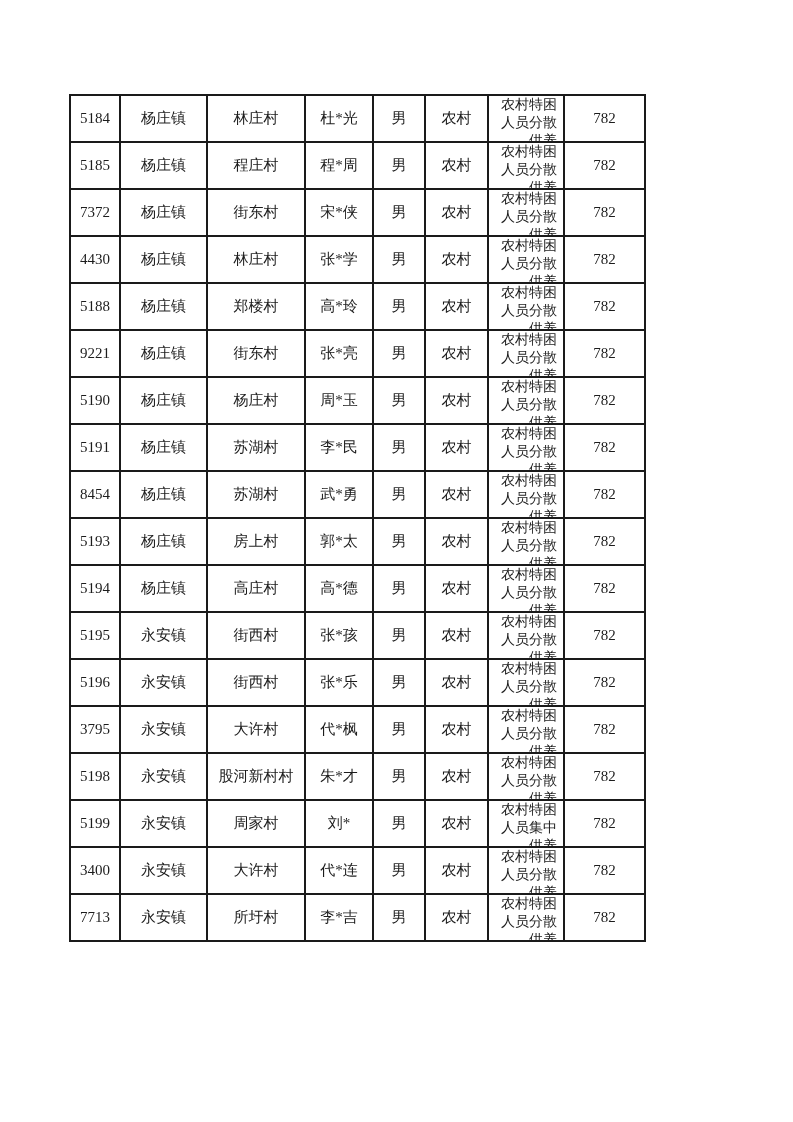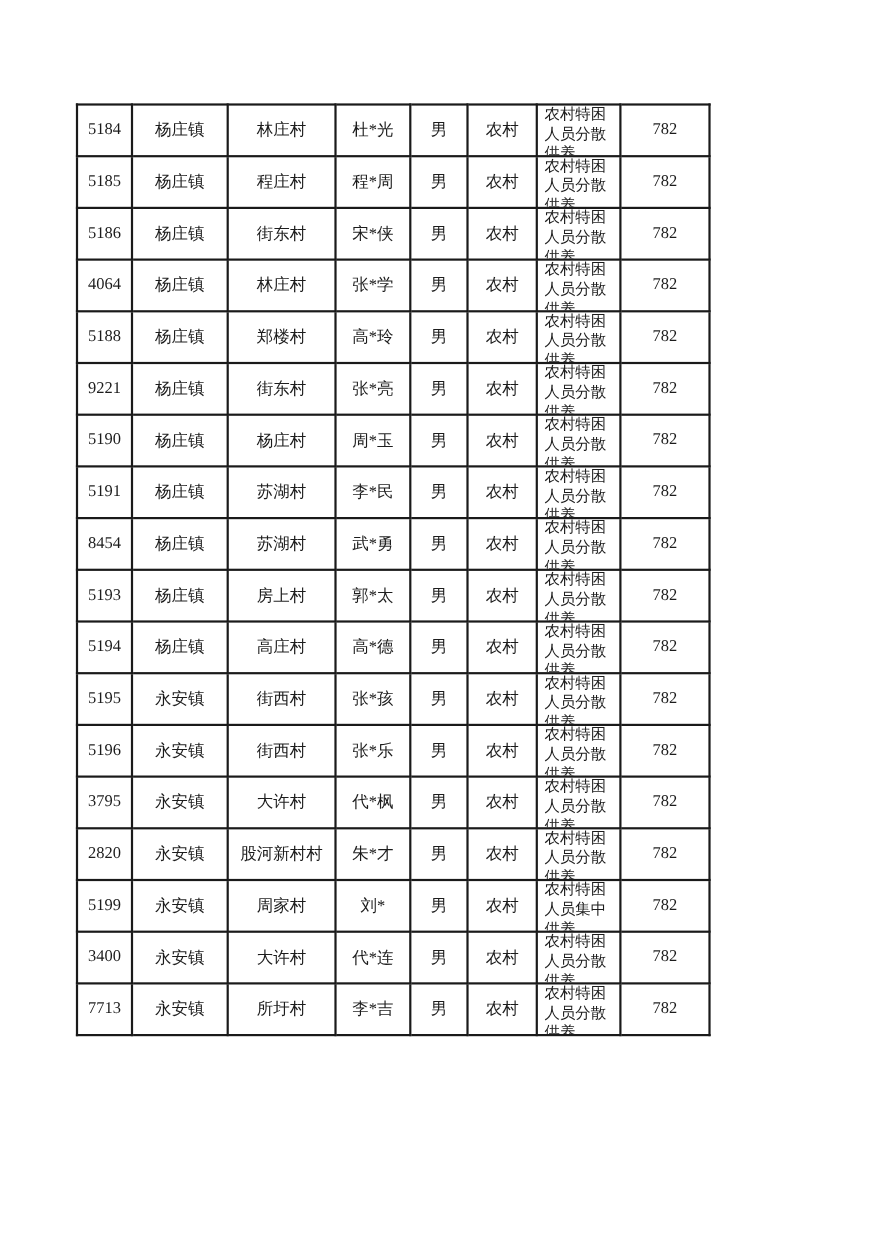--- a/index.html
+++ b/index.html
@@ -45,21 +45,21 @@
     vertical-align: top;
     white-space: normal;
   }
   .support-wrap {
     width: 62px;
     height: 45px;
     margin: 0 auto;
     overflow: hidden;
     font-size: 14px;
     line-height: 18px;
-    text-align: left;
+    text-align: right;
     word-break: break-all;
   }
 </style>
 </head>
 <body>
 
 <div class="page">
   <table class="records">
     <colgroup>
       <col style="width:50px">
@@ -90,33 +90,33 @@
           <td>程庄村</td>
           <td>程*周</td>
           <td>男</td>
           <td>农村</td>
           <td class="support-cell">
             <div class="support-wrap">农村特困人员分散供养</div>
           </td>
           <td>782</td>
         </tr>
         <tr>
-          <td>5186</td>
+          <td>7372</td>
           <td>杨庄镇</td>
           <td>街东村</td>
           <td>宋*侠</td>
           <td>男</td>
           <td>农村</td>
           <td class="support-cell">
             <div class="support-wrap">农村特困人员分散供养</div>
           </td>
           <td>782</td>
         </tr>
         <tr>
-          <td>4064</td>
+          <td>4430</td>
           <td>杨庄镇</td>
           <td>林庄村</td>
           <td>张*学</td>
           <td>男</td>
           <td>农村</td>
           <td class="support-cell">
             <div class="support-wrap">农村特困人员分散供养</div>
           </td>
           <td>782</td>
         </tr>
@@ -234,21 +234,21 @@
           <td>大许村</td>
           <td>代*枫</td>
           <td>男</td>
           <td>农村</td>
           <td class="support-cell">
             <div class="support-wrap">农村特困人员分散供养</div>
           </td>
           <td>782</td>
         </tr>
         <tr>
-          <td>2820</td>
+          <td>5198</td>
           <td>永安镇</td>
           <td>股河新村村</td>
           <td>朱*才</td>
           <td>男</td>
           <td>农村</td>
           <td class="support-cell">
             <div class="support-wrap">农村特困人员分散供养</div>
           </td>
           <td>782</td>
         </tr>

